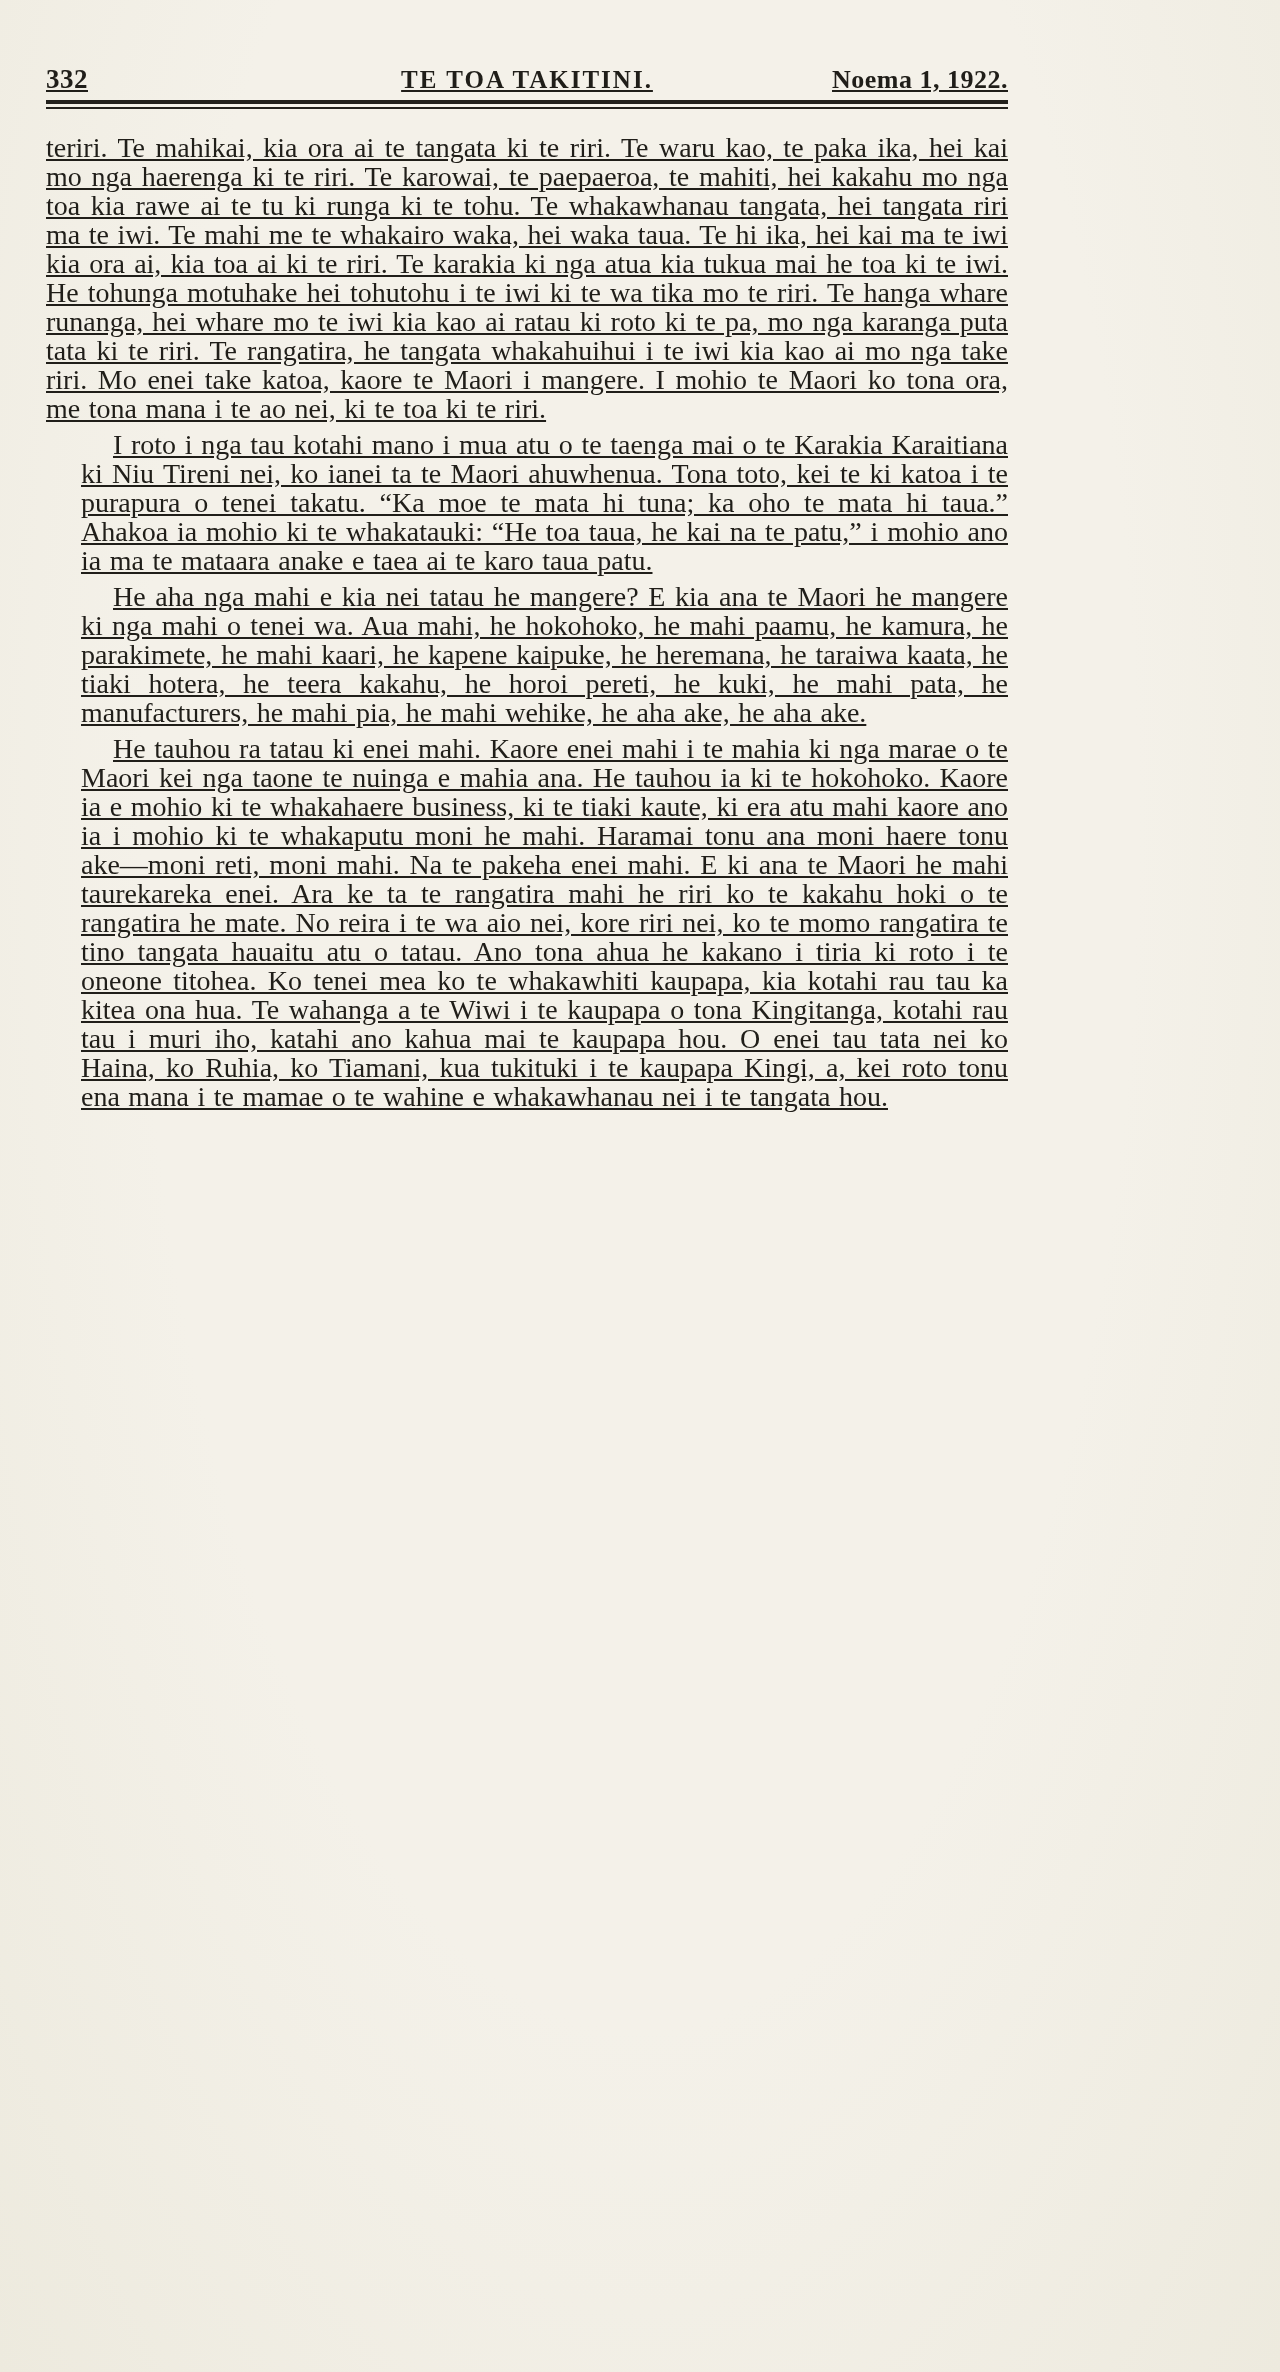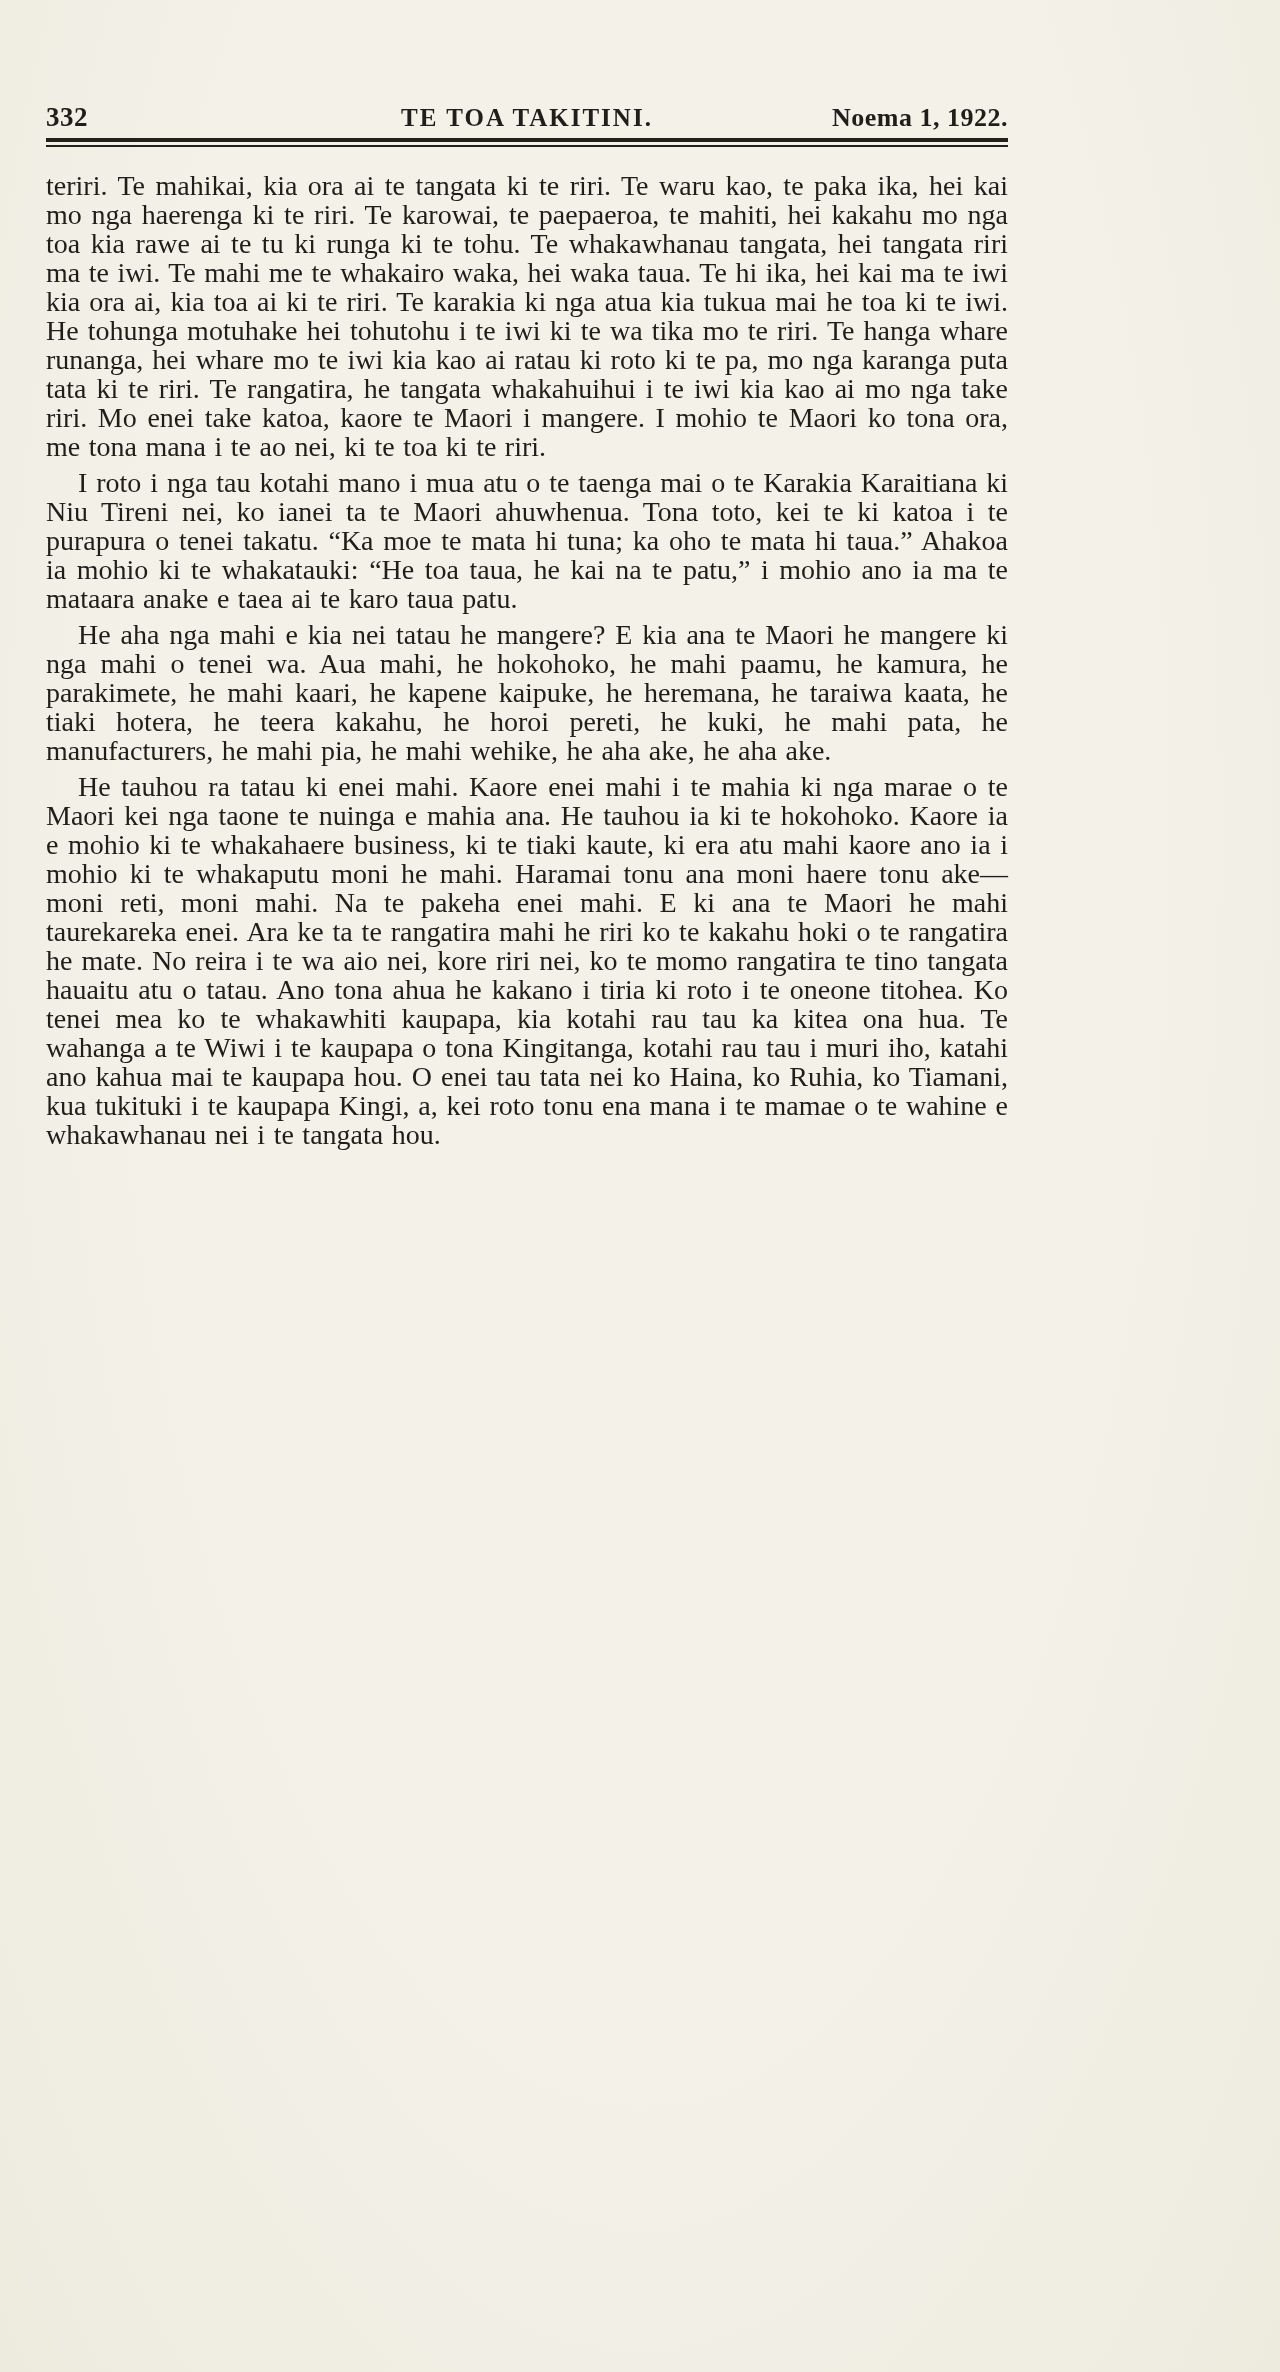--- a/index.html
+++ b/index.html
@@ -11,21 +11,22 @@
     height: 2372px;
     background: radial-gradient(ellipse at 50% 35%, #f4f1e9 55%, #edeade 100%);
     font-family: "Liberation Serif", "DejaVu Serif", serif;
     color: #201e19;
     position: relative;
     overflow: hidden;
   }
   .page {
     box-sizing: border-box;
     width: 1052px;
-    padding: 102px 44px 0 46px;
+    padding: 64px 44px 0 46px;
+    text-decoration: underline;
   }
   .page-header {
     display: grid;
     grid-template-columns: 1fr auto 1fr;
     align-items: baseline;
     font-weight: bold;
     letter-spacing: 0.5px;
   }
   .page-number {
     justify-self: start;
@@ -55,20 +56,21 @@
     font-size: 28px;
     line-height: 29px;
     text-align: justify;
     word-spacing: 1.5px;
   }
   .para {
     margin: 0 0 7px 0;
   }
   .para.indent {
     text-indent: 32px;
+    margin-left: 35px;
   }
 </style>
 </head>
 <body>
 
 <div class="page">
 
   <header class="page-header">
     <span class="page-number">332</span>
     <h1 class="journal-title">TE TOA TAKITINI.</h1>

